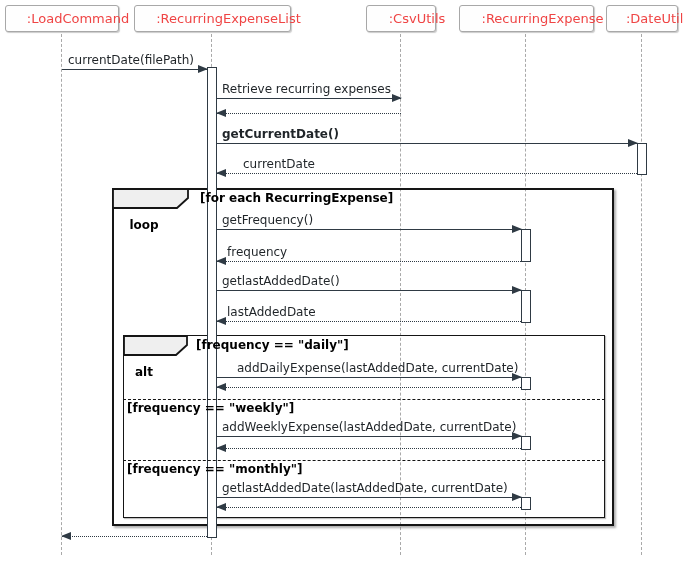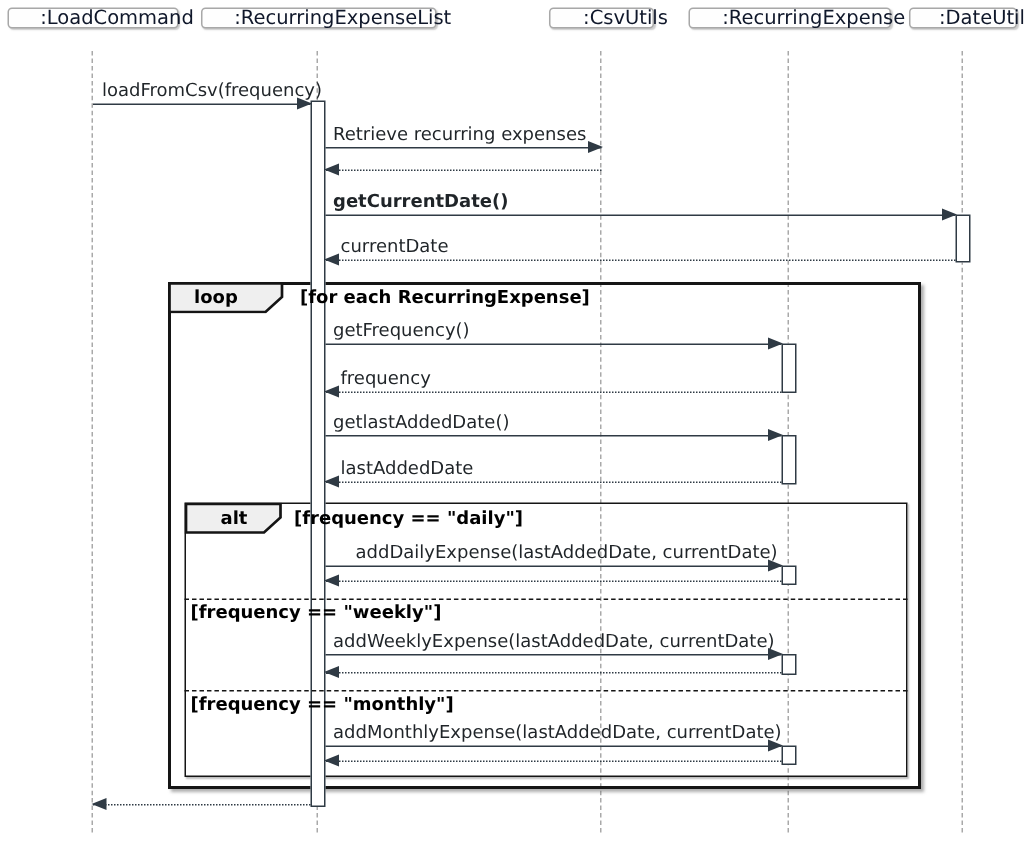--- a/index.html
+++ b/index.html
@@ -4,37 +4,37 @@
 <style>
   :root{
     --background:#ffffff; --arrow:#2f3a44; --text:#1f2428; --frame-border:#151515;
     --guard-text:#000000; --lifeline:#a9a9a9; --participant-border:#a8a8a8;
     --participant-fill:#fefefe; --activation-fill:#ffffff; --tab-fill:#efefef;
   }
   html,body{margin:0;padding:0;background:var(--background);}
   #diagram{position:relative;width:683px;height:563px;background:var(--background);
     font-family:"DejaVu Sans","Liberation Sans",sans-serif;color:var(--text);overflow:hidden;}
 
-  .participant{position:absolute;top:5px;height:14px;box-sizing:border-box;
+  .participant{position:absolute;top:5px;height:27px;box-sizing:border-box;
     border:1px solid var(--participant-border);border-radius:3px;background:var(--participant-fill);
-    display:flex;align-items:center;justify-content:center;font-size:13px;color:#0f172a;
+    display:flex;align-items:center;justify-content:center;font-size:13px;color:#ef4444;
     box-shadow:1px 1px 1px rgba(140,140,140,.45);z-index:6;white-space:nowrap;padding-left:32px;}
 
   .lifeline{position:absolute;top:34px;height:521px;width:0;
     border-left:1px dashed var(--lifeline);z-index:1;}
 
   .activation{position:absolute;width:10px;box-sizing:border-box;background:var(--activation-fill);
     border:1px solid var(--arrow);z-index:3;}
 
   .frame{position:absolute;box-sizing:border-box;border:2px solid var(--frame-border);
     background:transparent;z-index:2;box-shadow:2px 2px 2px rgba(110,110,110,.55);}
   .frame.alt{border-width:1.5px;box-shadow:1px 1px 1px rgba(130,130,130,.5);}
   .tab{position:absolute;z-index:4;}
   .tab-label{position:absolute;z-index:5;font-size:12px;font-weight:bold;color:var(--guard-text);
-    text-align:center;}
+    text-align:center;margin-top:27px;}
   .guard{position:absolute;z-index:5;font-size:12px;font-weight:bold;color:var(--guard-text);
     white-space:nowrap;}
   .divider{position:absolute;height:0;border-top:1px dashed var(--frame-border);z-index:4;}
 
   .msg{position:absolute;height:0;z-index:4;}
   .msg .lbl{position:absolute;bottom:3px;white-space:nowrap;font-size:12px;color:var(--text);}
   .msg .ln{position:absolute;left:0;right:0;top:-1px;height:0;border-top:1px solid var(--arrow);}
   .msg.ret .ln{border-top-style:dotted;}
   .arr{position:absolute;width:0;height:0;top:-5px;}
   .arr.r{right:-1px;border-top:4.5px solid transparent;border-bottom:4.5px solid transparent;
@@ -57,38 +57,38 @@
   <svg class="tab" style="left:112px;top:188px;" width="78" height="21">
     <path d="M1,1 H76 V10 L65,20 H1 Z" style="fill:var(--tab-fill);stroke:var(--frame-border);stroke-width:1.8;"></path>
   </svg>
   <div class="tab-label" style="left:112px;top:191px;width:64px;">loop</div>
   <div class="guard" style="left:200px;top:191px;">[for each RecurringExpense]</div>
 
   <div class="frame alt" style="left:123px;top:335px;width:482px;height:183px;"></div>
   <svg class="tab" style="left:123px;top:335px;" width="66" height="21">
     <path d="M1,1 H64 V10 L53,20 H1 Z" style="fill:var(--tab-fill);stroke:var(--frame-border);stroke-width:1.8;"></path>
   </svg>
-  <div class="tab-label" style="left:130px;top:338px;width:52px;">alt</div>
+  <div class="tab-label" style="left:118px;top:338px;width:52px;">alt</div>
   <div class="guard" style="left:196px;top:338px;">[frequency == "daily"]</div>
 
   <div class="divider" style="left:123px;top:399px;width:482px;"></div>
   <div class="guard" style="left:127px;top:401px;">[frequency == "weekly"]</div>
   <div class="divider" style="left:123px;top:460px;width:482px;"></div>
   <div class="guard" style="left:127px;top:462px;">[frequency == "monthly"]</div>
 
   <div class="activation" style="left:207px;top:67px;height:471px;"></div>
   <div class="activation" style="left:637px;top:143px;height:32px;"></div>
   <div class="activation" style="left:521px;top:229px;height:33px;"></div>
   <div class="activation" style="left:521px;top:290px;height:33px;"></div>
   <div class="activation" style="left:521px;top:377px;height:13px;"></div>
   <div class="activation" style="left:521px;top:436px;height:14px;"></div>
   <div class="activation" style="left:521px;top:497px;height:13px;"></div>
 
   <div class="msg" style="left:62px;top:70px;width:145px;">
-    <div class="lbl" style="left:6px;">loadFromCsv(frequency)</div>
+    <div class="lbl" style="left:6px;">currentDate(filePath)</div>
     <div class="ln"></div>
     <div class="arr r"></div>
   </div>
 
   <div class="msg" style="left:217px;top:99px;width:184px;">
     <div class="lbl" style="left:5px;">Retrieve recurring expenses</div>
     <div class="ln"></div>
     <div class="arr r"></div>
   </div>
 
@@ -97,21 +97,21 @@
     <div class="arr l"></div>
   </div>
 
   <div class="msg" style="left:217px;top:144px;width:420px;">
     <div class="lbl" style="left:5px;font-weight:bold;">getCurrentDate()</div>
     <div class="ln"></div>
     <div class="arr r"></div>
   </div>
 
   <div class="msg ret" style="left:217px;top:174px;width:420px;">
-    <div class="lbl" style="left:10px;">currentDate</div>
+    <div class="lbl" style="left:26px;">currentDate</div>
     <div class="ln"></div>
     <div class="arr l"></div>
   </div>
 
   <div class="msg" style="left:217px;top:230px;width:304px;">
     <div class="lbl" style="left:5px;">getFrequency()</div>
     <div class="ln"></div>
     <div class="arr r"></div>
   </div>
 
@@ -149,21 +149,21 @@
     <div class="ln"></div>
     <div class="arr r"></div>
   </div>
 
   <div class="msg ret" style="left:217px;top:449px;width:304px;">
     <div class="ln"></div>
     <div class="arr l"></div>
   </div>
 
   <div class="msg" style="left:217px;top:498px;width:304px;">
-    <div class="lbl" style="left:5px;">addMonthlyExpense(lastAddedDate, currentDate)</div>
+    <div class="lbl" style="left:5px;">getlastAddedDate(lastAddedDate, currentDate)</div>
     <div class="ln"></div>
     <div class="arr r"></div>
   </div>
 
   <div class="msg ret" style="left:217px;top:508px;width:304px;">
     <div class="ln"></div>
     <div class="arr l"></div>
   </div>
 
   <div class="msg ret" style="left:62px;top:537px;width:145px;">

